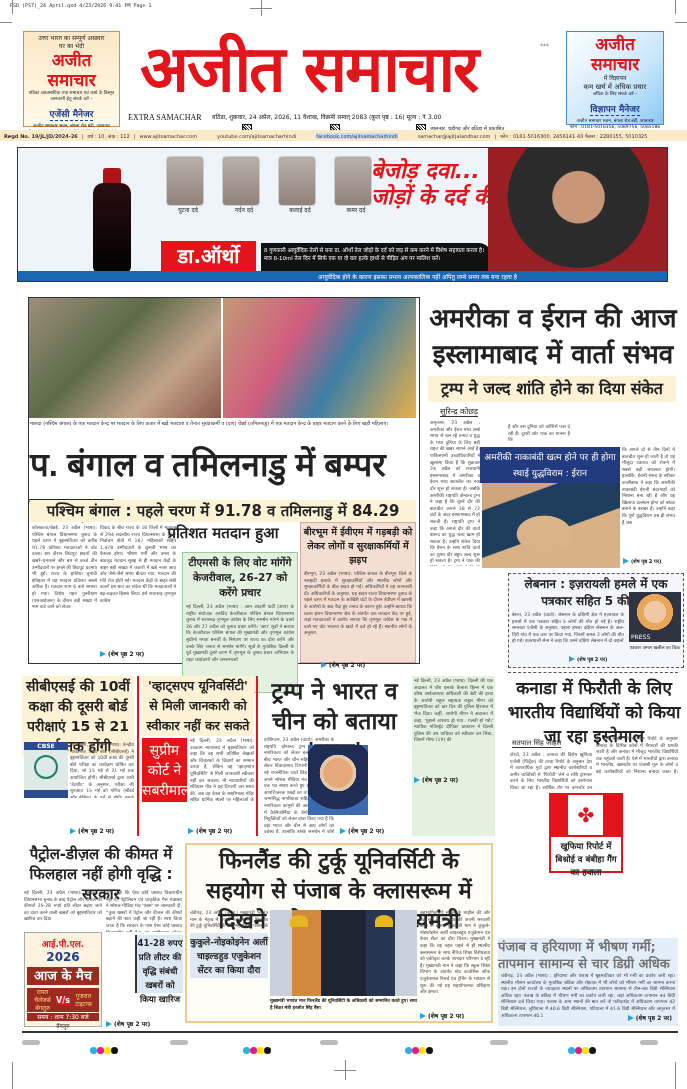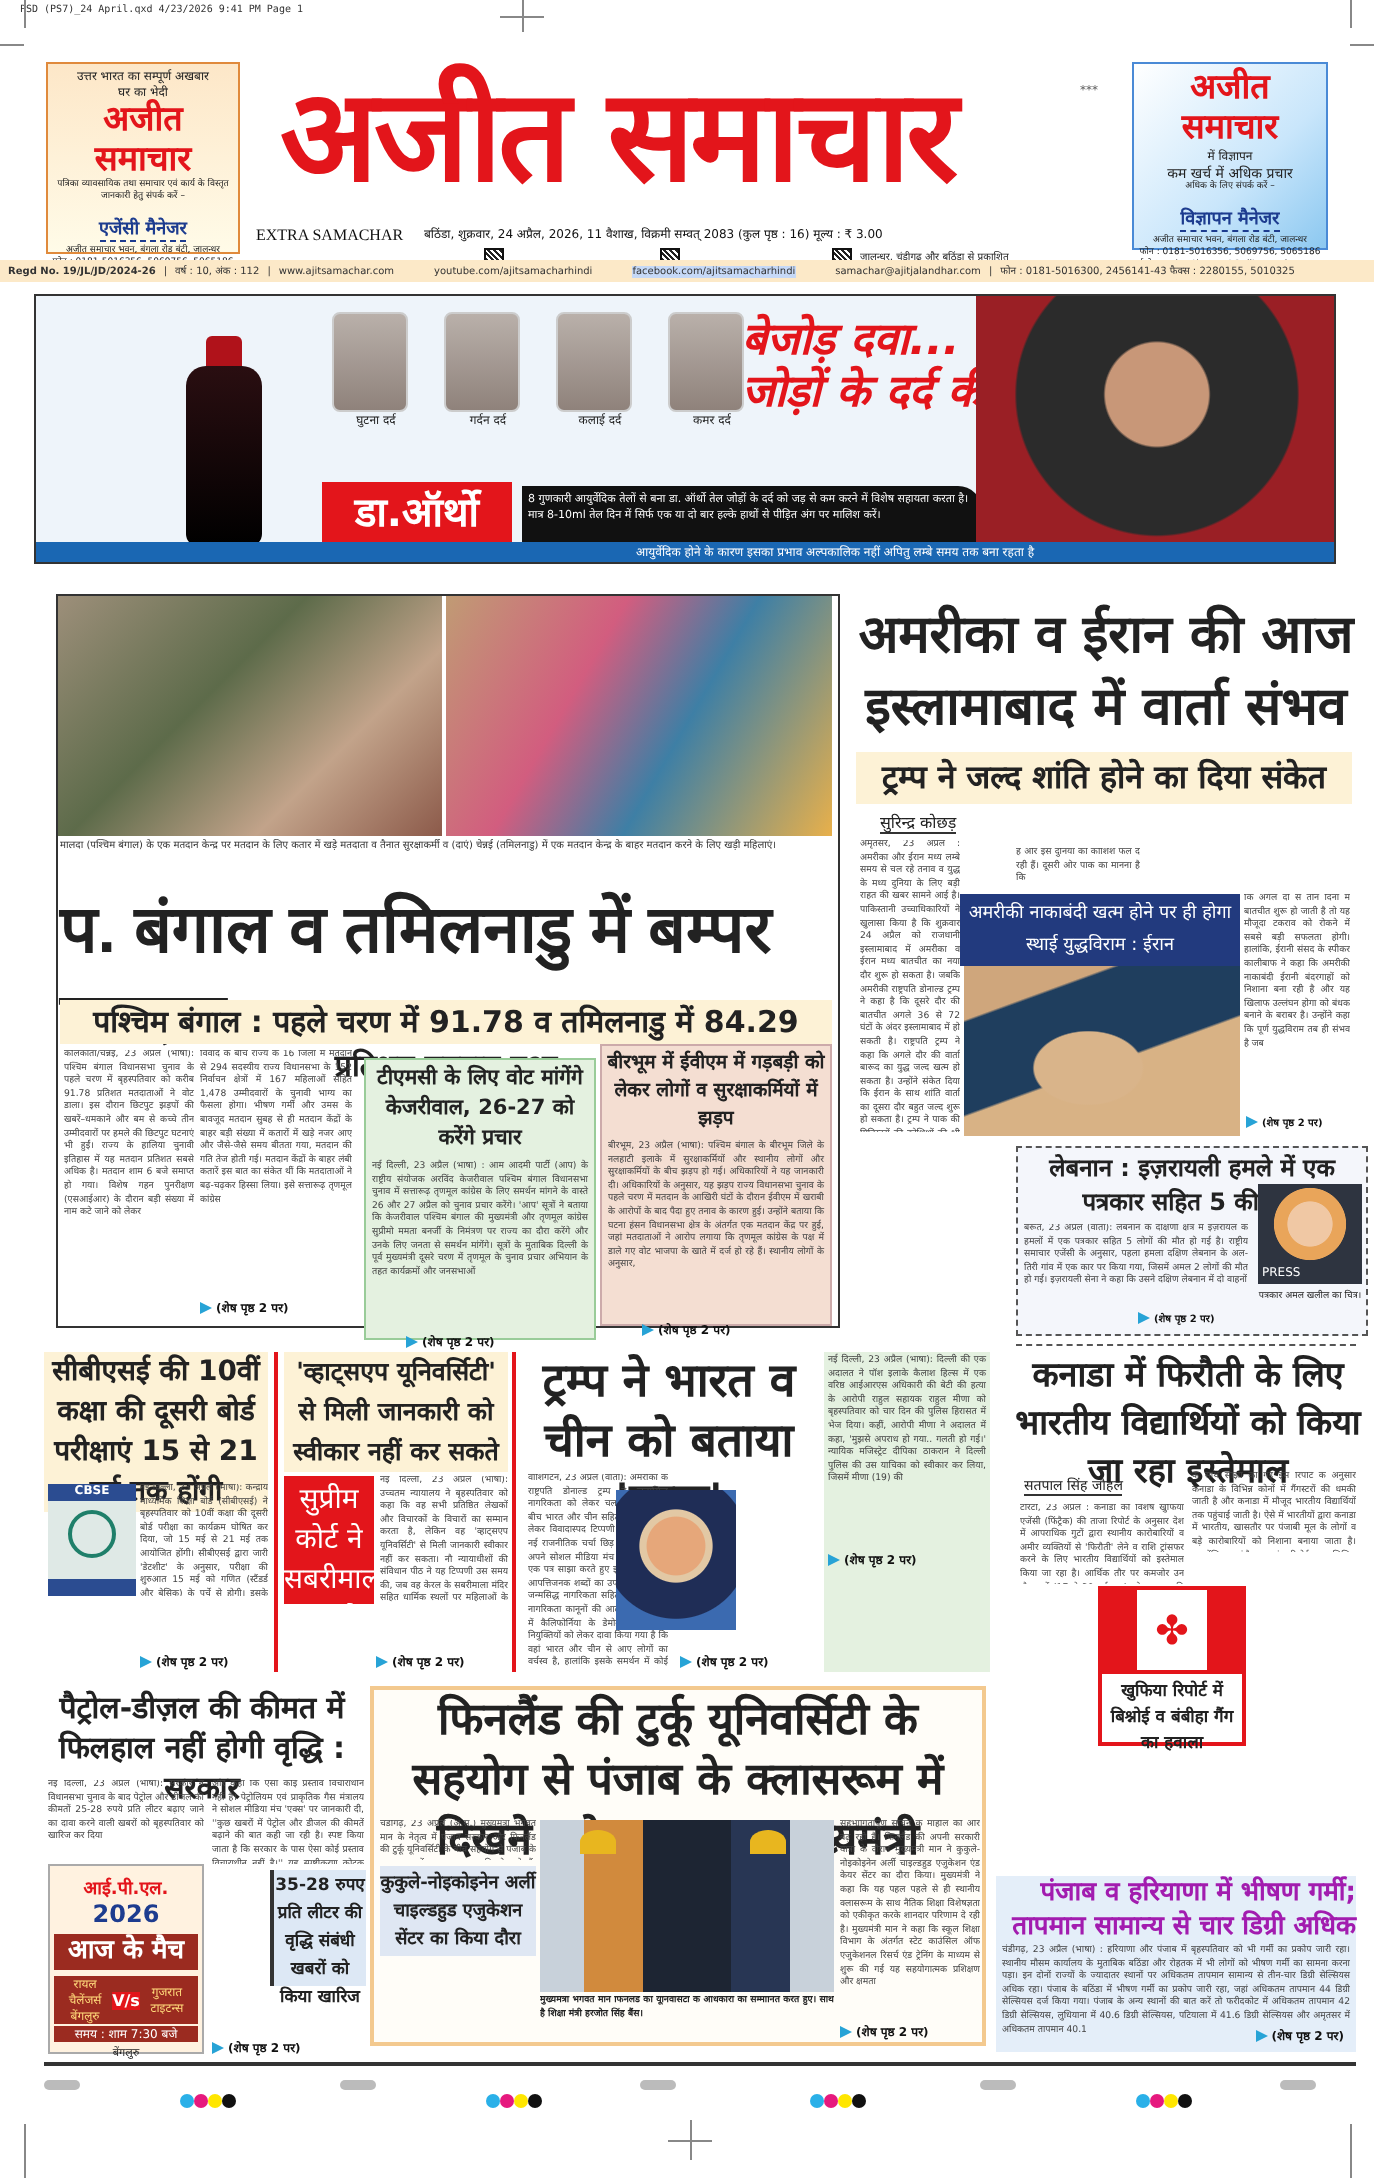--- a/index.html
+++ b/index.html
@@ -63,21 +63,21 @@
 .ias-box{background:#e4f1e0}
 .canada-head{font-size:17px;font-weight:bold;text-align:center;line-height:24px;color:#222}
 .flag{background:linear-gradient(90deg,#e3151b 0 25%,#fff 25% 75%,#e3151b 75%)}
 
 .petrol-head{font-size:15px;font-weight:bold;text-align:center;line-height:20px;color:#222}
 .ipl{background:#fff2e0;border:1px solid #aaa;text-align:center}
 .finland-box{border:2px solid #f3c98f;background:#fffdf8}
 .finland-head{font-size:22px;font-weight:bold;text-align:center;line-height:30px;color:#222}
 .kukul{background:#dfe7f3;font-size:9px;font-weight:bold;text-align:center;line-height:14px;color:#222}
 .heat{background:#e4eef9}
-.heat-head{font-size:13px;font-weight:bold;text-align:right;line-height:17px;color:#a21caf}
+.heat-head{font-size:13px;font-weight:bold;text-align:left;line-height:17px;color:#737373}
 .regbar{height:5px;border-radius:3px}
 .dot{display:inline-block;width:7px;height:7px;border-radius:50%}
 </style>
 </head>
 <body>
 
 <div class="abs slug">PSD (PS7)_24 April.qxd  4/23/2026  9:41 PM  Page 1</div>
 <div class="abs crop" style="left:12px;top:0;height:14px"></div>
 <div class="abs hcrop" style="left:0;top:22px;width:12px"></div>
 <div class="abs hcrop" style="left:250px;top:8px;width:22px"></div>
@@ -165,21 +165,21 @@
 
 <div class="abs lead-box"></div>
 <div class="abs photo" style="left:29px;top:298px;width:192px;height:120px"></div>
 <div class="abs photo2" style="left:223px;top:298px;width:193px;height:120px"></div>
 <div class="abs caption" style="left:30px;top:420px;width:386px">मालदा (पश्चिम बंगाल) के एक मतदान केन्द्र पर मतदान के लिए कतार में खड़े मतदाता व तैनात सुरक्षाकर्मी व (दाएं) चेन्नई (तमिलनाडु) में एक मतदान केन्द्र के बाहर मतदान करने के लिए खड़ी महिलाएं।</div>
 <div class="abs lead-head">प. बंगाल व तमिलनाडु में बम्पर मतदान</div>
 <div class="abs subhead-band">पश्चिम बंगाल : पहले चरण में 91.78 व तमिलनाडु में 84.29 प्रतिशत मतदान हुआ</div>
 <div class="abs col" style="left:32px;top:525px;width:65px;height:132px">कोलकाता/चेन्नई, 23 अप्रैल (भाषा): पश्चिम बंगाल विधानसभा चुनाव के पहले चरण में बृहस्पतिवार को करीब 91.78 प्रतिशत मतदाताओं ने वोट डाला। इस दौरान छिटपुट झड़पों की खबरें–धमकाने और बम से कच्चे तीन उम्मीदवारों पर हमले की छिटपुट घटनाएं भी हुईं। राज्य के हालिया चुनावी इतिहास में यह मतदान प्रतिशत सबसे अधिक है। मतदान शाम 6 बजे समाप्त हो गया। विशेष गहन पुनरीक्षण (एसआईआर) के दौरान बड़ी संख्या में नाम कटे जाने को लेकर</div>
 <div class="abs col" style="left:100px;top:525px;width:76px;height:122px">विवाद के बीच राज्य के 16 जिलों में मतदान से 294 सदस्यीय राज्य विधानसभा के 152 निर्वाचन क्षेत्रों में 167 महिलाओं सहित 1,478 उम्मीदवारों के चुनावी भाग्य का फैसला होगा। भीषण गर्मी और उमस के बावजूद मतदान सुबह से ही मतदान केंद्रों के बाहर बड़ी संख्या में कतारों में खड़े नजर आए और जैसे-जैसे समय बीतता गया, मतदान की गति तेज होती गई। मतदान केंद्रों के बाहर लंबी कतारें इस बात का संकेत थीं कि मतदाताओं ने बढ़-चढ़कर हिस्सा लिया। इसे सत्तारूढ़ तृणमूल कांग्रेस</div>
 <div class="abs more" style="left:100px;top:650px">(शेष पृष्ठ 2 पर)</div>
-<div class="abs box-green" style="left:182px;top:529px;width:116px;height:141px">
+<div class="abs box-green" style="left:182px;top:552px;width:116px;height:141px">
   <div class="box-head" style="font-size:10.5px;line-height:15px;padding:2px">टीएमसी के लिए वोट मांगेंगे केजरीवाल, 26-27 को करेंगे प्रचार</div>
   <div class="col" style="padding:2px 3px;height:88px">नई दिल्ली, 23 अप्रैल (भाषा) : आम आदमी पार्टी (आप) के राष्ट्रीय संयोजक अरविंद केजरीवाल पश्चिम बंगाल विधानसभा चुनाव में सत्तारूढ़ तृणमूल कांग्रेस के लिए समर्थन मांगने के वास्ते 26 और 27 अप्रैल को चुनाव प्रचार करेंगे। 'आप' सूत्रों ने बताया कि केजरीवाल पश्चिम बंगाल की मुख्यमंत्री और तृणमूल कांग्रेस सुप्रीमो ममता बनर्जी के निमंत्रण पर राज्य का दौरा करेंगे और उनके लिए जनता से समर्थन मांगेंगे। सूत्रों के मुताबिक दिल्ली के पूर्व मुख्यमंत्री दूसरे चरण में तृणमूल के चुनाव प्रचार अभियान के तहत कार्यक्रमों और जनसभाओं</div>
   <div class="more" style="padding-left:20px">(शेष पृष्ठ 2 पर)</div>
 </div>
 <div class="abs box-peach" style="left:300px;top:522px;width:116px;height:141px">
   <div class="box-head" style="font-size:9.5px;line-height:14px;padding:2px">बीरभूम में ईवीएम में गड़बड़ी को लेकर लोगों व सुरक्षाकर्मियों में झड़प</div>
   <div class="col" style="padding:2px 3px;height:92px">बीरभूम, 23 अप्रैल (भाषा): पश्चिम बंगाल के बीरभूम जिले के नलहाटी इलाके में सुरक्षाकर्मियों और स्थानीय लोगों और सुरक्षाकर्मियों के बीच झड़प हो गई। अधिकारियों ने यह जानकारी दी। अधिकारियों के अनुसार, यह झड़प राज्य विधानसभा चुनाव के पहले चरण में मतदान के आखिरी घंटों के दौरान ईवीएम में खराबी के आरोपों के बाद पैदा हुए तनाव के कारण हुई। उन्होंने बताया कि घटना हंसन विधानसभा क्षेत्र के अंतर्गत एक मतदान केंद्र पर हुई, जहां मतदाताओं ने आरोप लगाया कि तृणमूल कांग्रेस के पक्ष में डाले गए वोट भाजपा के खाते में दर्ज हो रहे हैं। स्थानीय लोगों के अनुसार,</div>
   <div class="more" style="padding-left:20px">(शेष पृष्ठ 2 पर)</div>
 </div>
 
@@ -242,21 +242,21 @@
   <div style="text-align:center;color:#e3151b;font-size:20px;line-height:40px">✤</div>
 </div>
 <div class="abs" style="left:549px;top:837px;width:74px;height:36px;background:#fff;border:2px solid #e3151b;border-top:none;font-size:8.5px;font-weight:bold;text-align:center;line-height:13px;padding-top:3px">खुफिया रिपोर्ट में बिश्नोई व बंबीहा गैंग का हवाला</div>
 <div class="abs more" style="left:598px;top:943px">(शेष पृष्ठ 2 पर)</div>
 
 <div class="abs petrol-head" style="left:22px;top:844px;width:158px">पैट्रोल-डीज़ल की कीमत में फिलहाल नहीं होगी वृद्धि : सरकार</div>
 <div class="abs col" style="left:24px;top:890px;width:78px;height:38px">नई दिल्ली, 23 अप्रैल (भाषा): सरकार ने विधानसभा चुनाव के बाद पेट्रोल और डीजल की कीमतों 25-28 रुपये प्रति लीटर बढ़ाए जाने का दावा करने वाली खबरों को बृहस्पतिवार को खारिज कर दिया</div>
 <div class="abs col" style="left:106px;top:890px;width:76px;height:42px">और कहा कि ऐसा कोई प्रस्ताव विचाराधीन नहीं है। पेट्रोलियम एवं प्राकृतिक गैस मंत्रालय ने सोशल मीडिया मंच 'एक्स' पर जानकारी दी, ''कुछ खबरों में पेट्रोल और डीजल की कीमतें बढ़ाने की बात कही जा रही है। स्पष्ट किया जाता है कि सरकार के पास ऐसा कोई प्रस्ताव विचाराधीन नहीं है।'' यह स्पष्टीकरण कोटक इंस्टीट्यूशनल इक्विटीज की एक रिपोर्ट के बाद आया है, जिसमें संकेत दिया गया था</div>
 <div class="abs col" style="left:106px;top:933px;width:28px;height:60px"></div>
 <div class="abs col" style="left:106px;top:995px;width:78px;height:24px"></div>
-<div class="abs" style="left:135px;top:935px;width:48px;height:58px;background:#dde8f5;border-left:2px solid #333;font-size:8.5px;font-weight:bold;text-align:center;line-height:14px;padding-top:1px">35-28 रुपए प्रति लीटर की वृद्धि संबंधी खबरों को किया खारिज</div>
+<div class="abs" style="left:135px;top:935px;width:48px;height:58px;background:#dde8f5;border-left:2px solid #333;font-size:8.5px;font-weight:bold;text-align:center;line-height:14px;padding-top:1px">41-28 रुपए प्रति लीटर की वृद्धि संबंधी खबरों को किया खारिज</div>
 <div class="abs more" style="left:106px;top:1020px">(शेष पृष्ठ 2 पर)</div>
 
 <div class="abs ipl" style="left:24px;top:932px;width:78px;height:95px">
   <div style="color:#e3151b;font-size:9px;font-weight:bold;margin-top:4px">आई.पी.एल.</div>
   <div style="color:#1d3c8f;font-size:12px;font-weight:bold">2026</div>
   <div style="background:#9b2b20;color:#fff;font-size:13px;font-weight:bold;margin:3px 2px;line-height:18px">आज के मैच</div>
   <div style="display:flex;justify-content:space-between;align-items:center;padding:0 2px;background:#9b2b20;color:#ffd97a;font-size:6px;margin:0 2px">
     <span style="width:28px">रायल चैलेंजर्स बेंगलुरु</span>
     <span style="background:#e3151b;color:#fff;font-size:8px;font-weight:bold">V/s</span>
     <span style="width:28px">गुजरात टाइटन्स</span>

